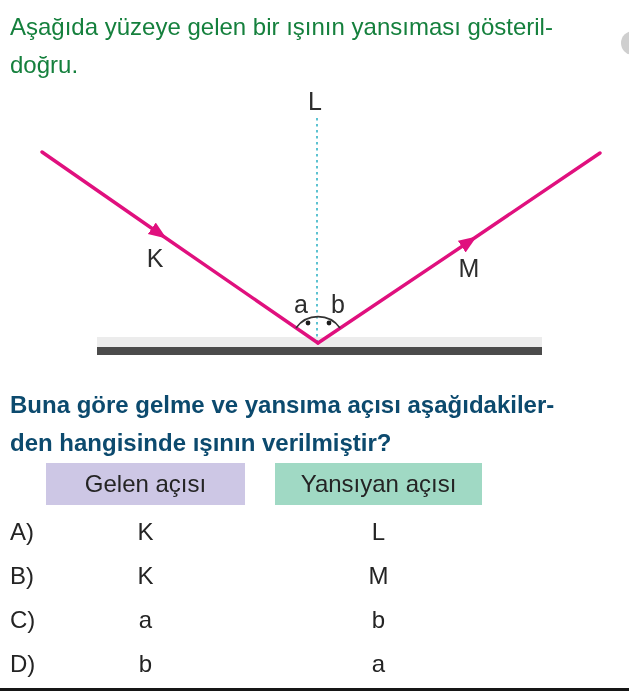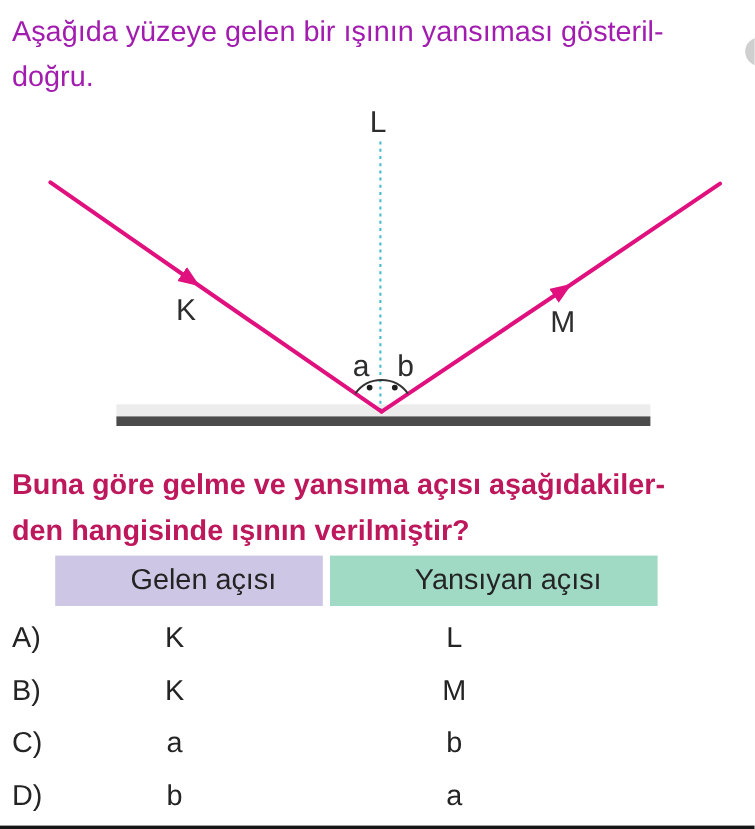--- a/index.html
+++ b/index.html
@@ -17,22 +17,22 @@
     overflow: hidden;
   }
   
   .textblock {
     position: absolute;
     left: 10px;
     white-space: nowrap;
     font-size: 24px;
     line-height: 38px;
   }
-  .intro { top: 8px; color: #a21caf; }
-  .question { top: 386px; font-weight: bold; color: #be185d; }
+  .intro { top: 8px; color: #15803d; }
+  .question { top: 386px; font-weight: bold; color: #0c4a6e; }
 
   
   .diagram-svg {
     position: absolute;
     left: 0;
     top: 80px;
     width: 629px;
     height: 285px;
   }
   .ray {
@@ -60,24 +60,23 @@
 
   
   .header-box {
     position: absolute;
     top: 463px;
     height: 42px;
     line-height: 42px;
     text-align: center;
     font-size: 24px;
     color: #242424;
-    padding-left: 24px;
   }
   .header-gelen { left: 46px; width: 199px; background: var(--header1-bg, #cdc7e5); }
-  .header-yansiyan { left: 275px; width: 249px; background: var(--header2-bg, #a0d9c4); }
+  .header-yansiyan { left: 275px; width: 207px; background: var(--header2-bg, #a0d9c4); }
 
   .option-row { position: absolute; left: 0; width: 629px; height: 28px; }
   .row-a { top: 518px; }
   .row-b { top: 562px; }
   .row-c { top: 606px; }
   .row-d { top: 650px; }
   .option-letter {
     position: absolute;
     left: 10px;
     width: 48px;

